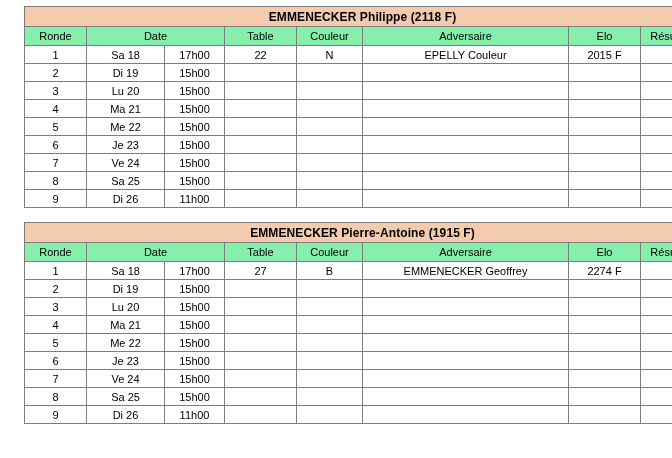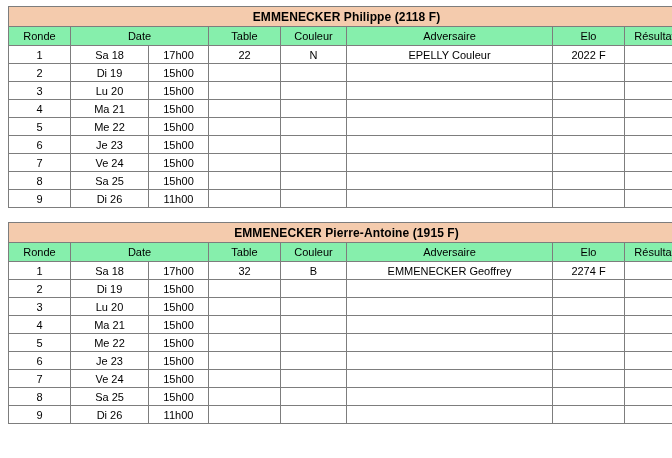--- a/index.html
+++ b/index.html
@@ -13,21 +13,21 @@
     font-family: "Liberation Sans", sans-serif;
     font-size: 11px;
     color: #000000;
     overflow: hidden;
   }
   .page {
     width: 556px;
     height: 458px;
     position: relative;
     box-sizing: border-box;
-    padding: 6px 8px 0 8px;
+    padding: 6px 8px 0 24px;
   }
   table.sched {
     border-collapse: collapse;
     table-layout: fixed;
     width: 656px;
     margin: 0 0 14px 0;
   }
   table.sched td, table.sched th {
     border: 1px solid #7d7d7d;
     height: 17px;
@@ -93,21 +93,21 @@
         <td>Elo</td>
         <td>Résultat</td>
       </tr>
       <tr class="data-row">
         <td>1</td>
         <td>Sa 18</td>
         <td>17h00</td>
         <td>22</td>
         <td>N</td>
         <td class="adv-cell">EPELLY Couleur</td>
-        <td>2022 F</td>
+        <td>2015 F</td>
         <td></td>
       </tr>
       <tr class="data-row">
         <td>2</td>
         <td>Di 19</td>
         <td>15h00</td>
         <td></td>
         <td></td>
         <td class="adv-cell"></td>
         <td></td>
@@ -207,21 +207,21 @@
         <td>Table</td>
         <td>Couleur</td>
         <td>Adversaire</td>
         <td>Elo</td>
         <td>Résultat</td>
       </tr>
       <tr class="data-row">
         <td>1</td>
         <td>Sa 18</td>
         <td>17h00</td>
-        <td>32</td>
+        <td>27</td>
         <td>B</td>
         <td class="adv-cell">EMMENECKER Geoffrey</td>
         <td>2274 F</td>
         <td></td>
       </tr>
       <tr class="data-row">
         <td>2</td>
         <td>Di 19</td>
         <td>15h00</td>
         <td></td>

